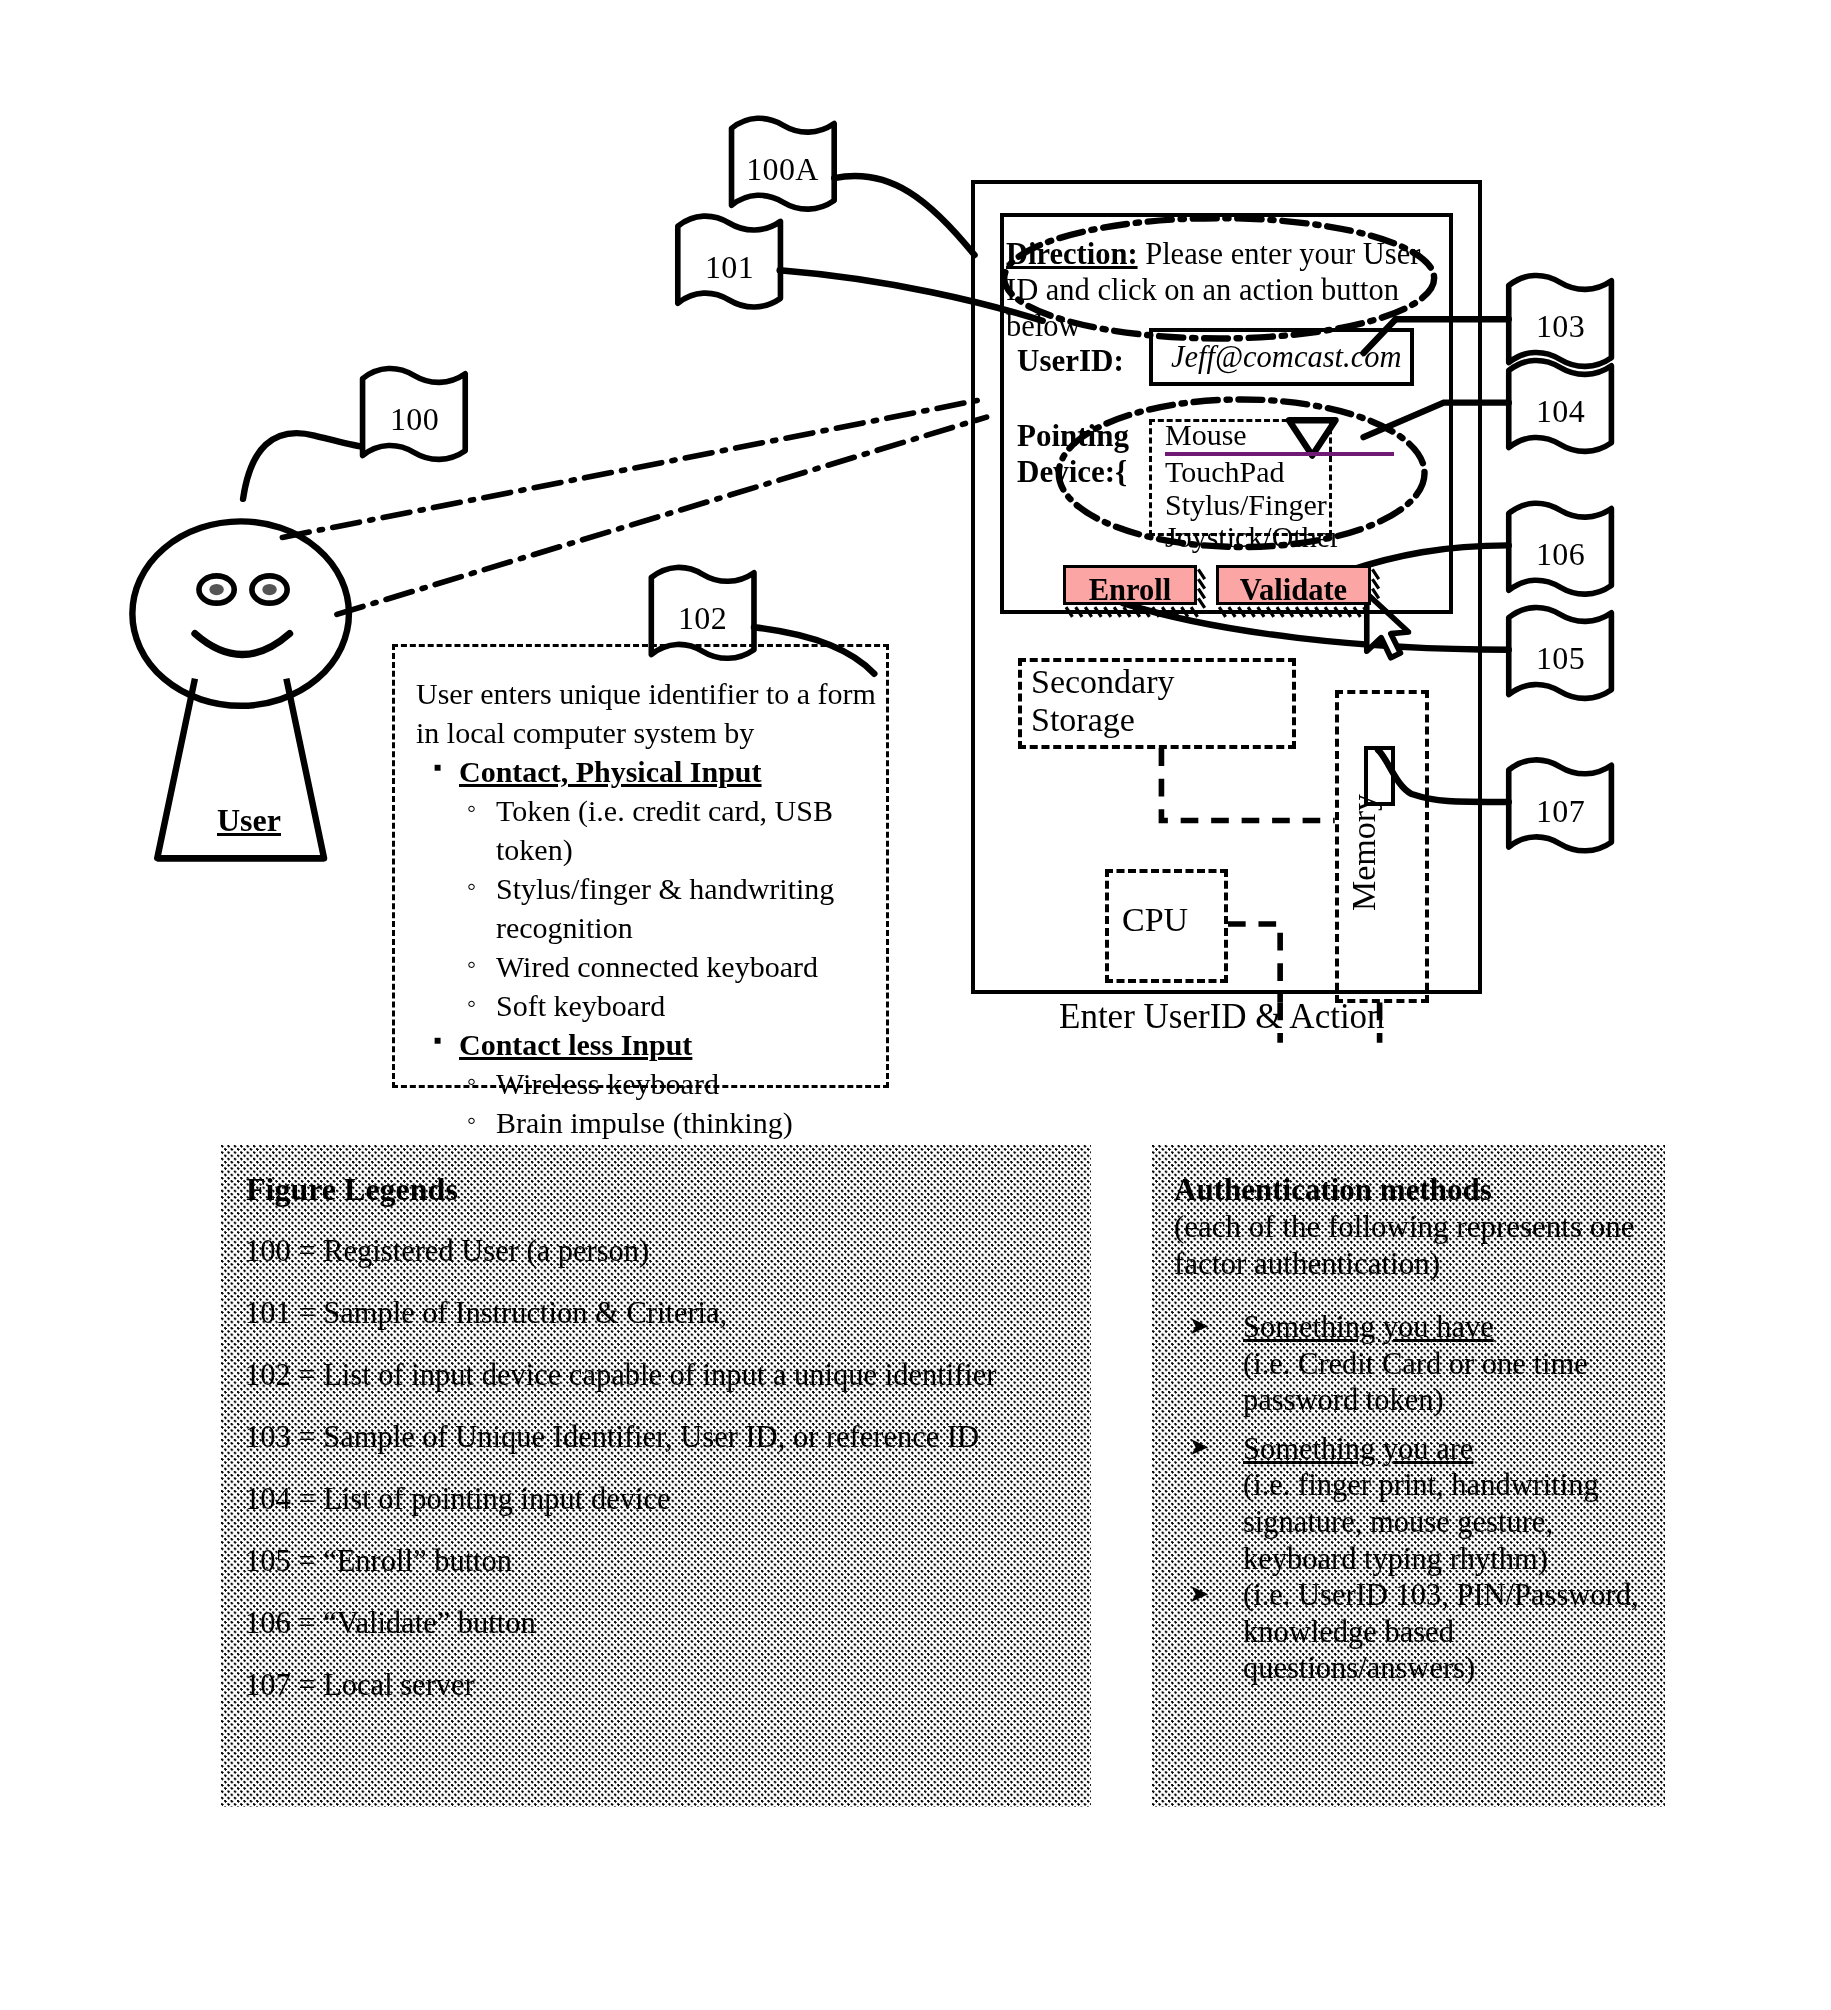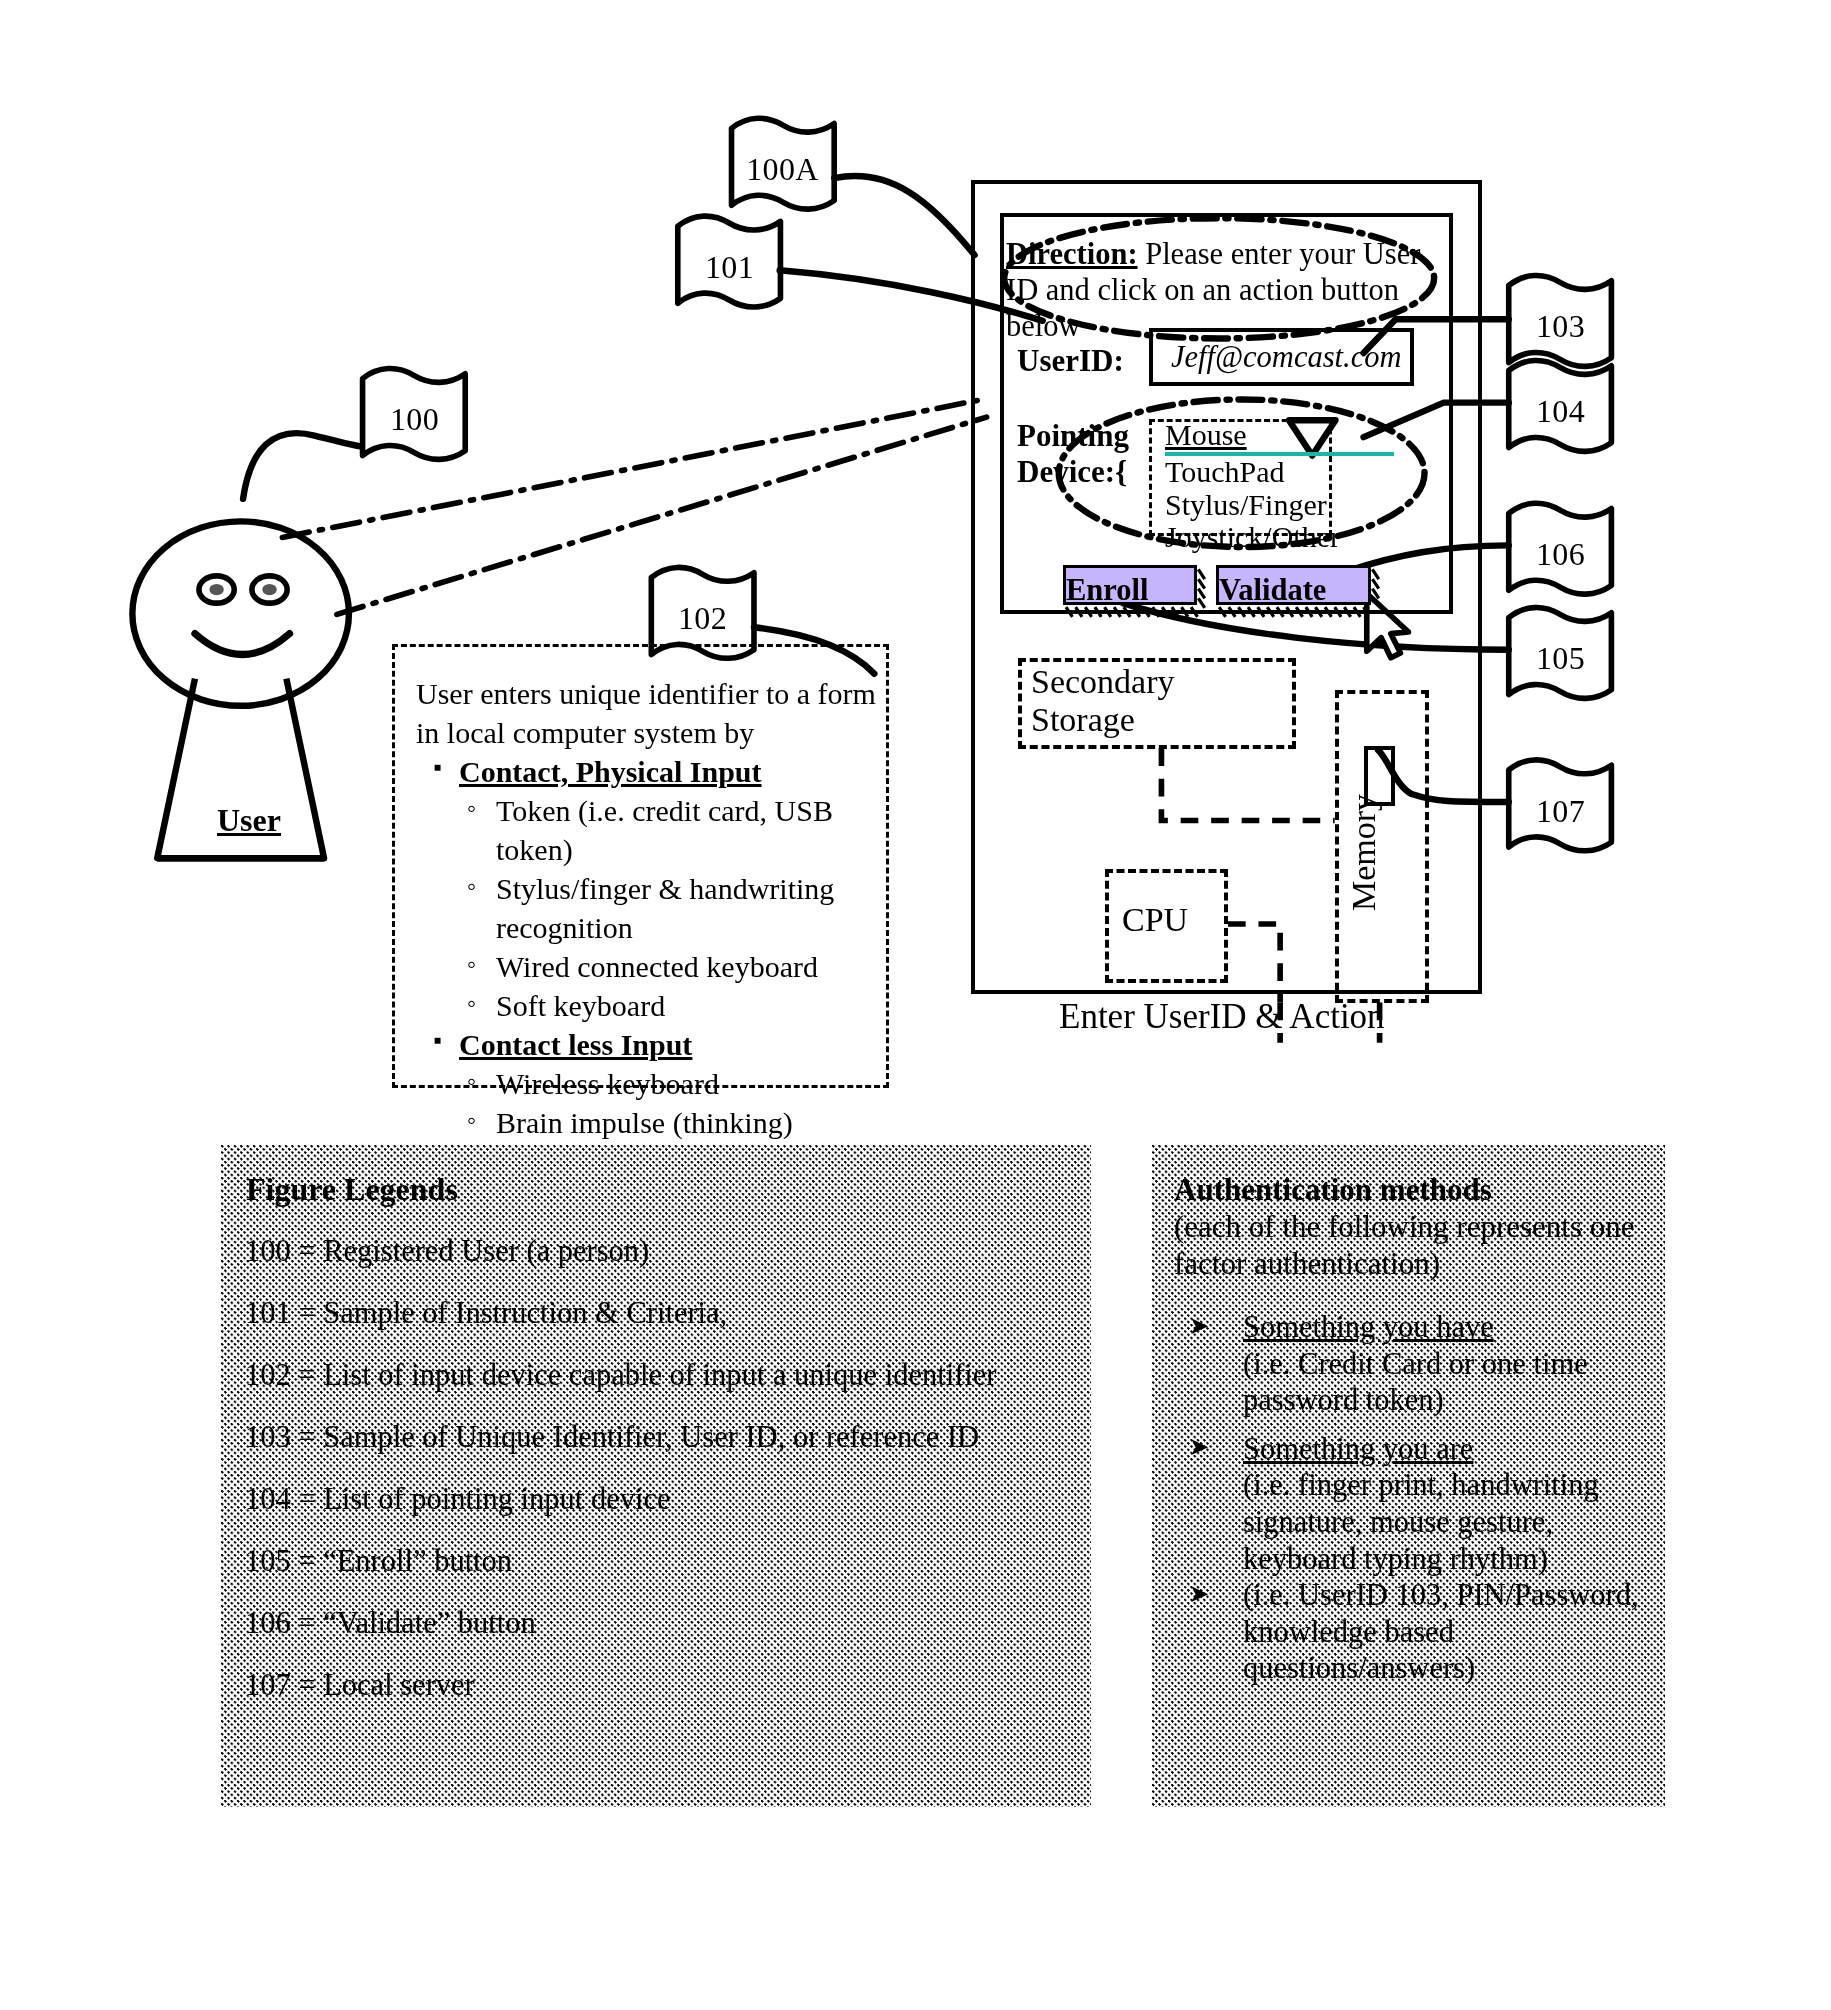--- a/index.html
+++ b/index.html
@@ -98,35 +98,34 @@
     box-sizing: border-box;
   }
   .pd-list {
     position: absolute;
     left: 1165px; top: 419px;
     font-size: 30px;
     line-height: 1.08;
   }
   .pd-sel {
     display: block;
-    border-bottom: 4px solid #14b8a6;
+    border-bottom: 4px solid #701a75;
     width: 229px;
     padding-bottom: 0.8px;
-    text-decoration: underline;
   }
   .pd-opt { display: block; }
 
   .btn {
     position: absolute;
     border: 3.2px solid #000;
     box-sizing: border-box;
     font-weight: bold;
     font-size: 30.5px;
-    text-align: left;
-    background: #c4b5fd;
+    text-align: center;
+    background: #fca5a5;
     padding-top: 4.8px;
   }
   .btn u { text-decoration: underline; }
   .btn-enroll { left: 1063px; top: 565px; width: 134px; height: 40px; }
   .btn-validate { left: 1216px; top: 565px; width: 155px; height: 40px; }
 
   .dash-box {
     position: absolute;
     border: 4px dashed #000;
     box-sizing: border-box;

